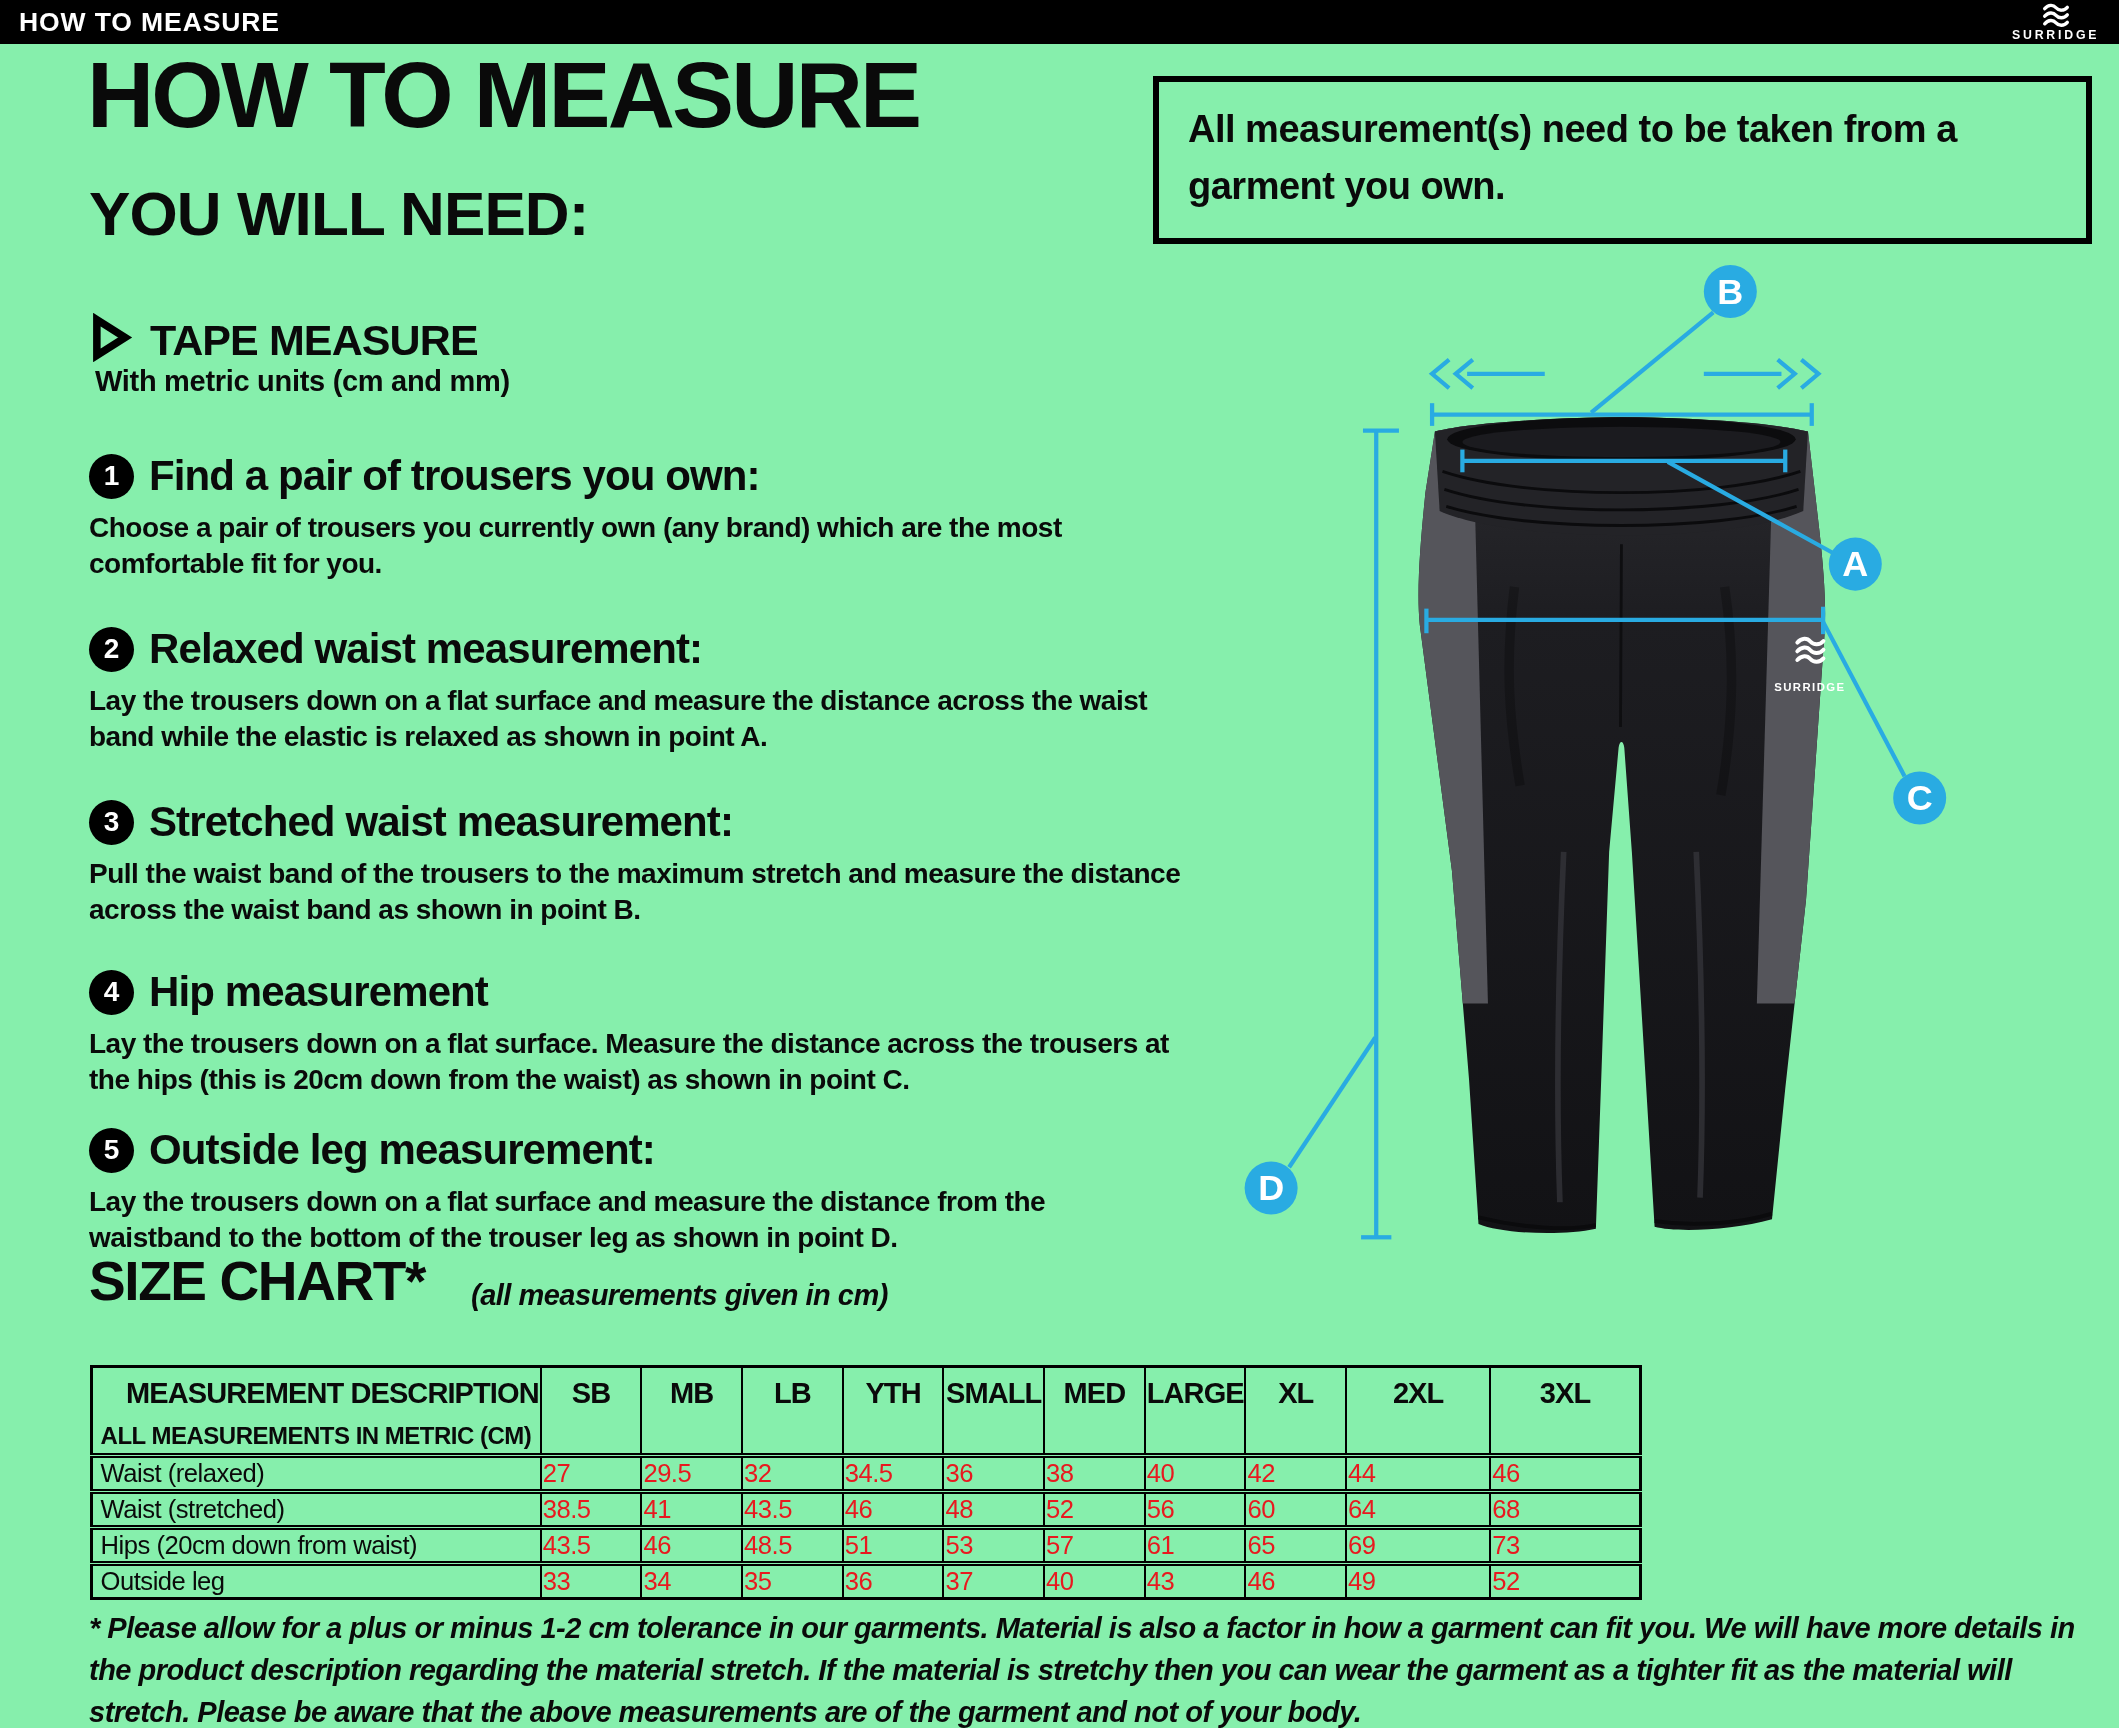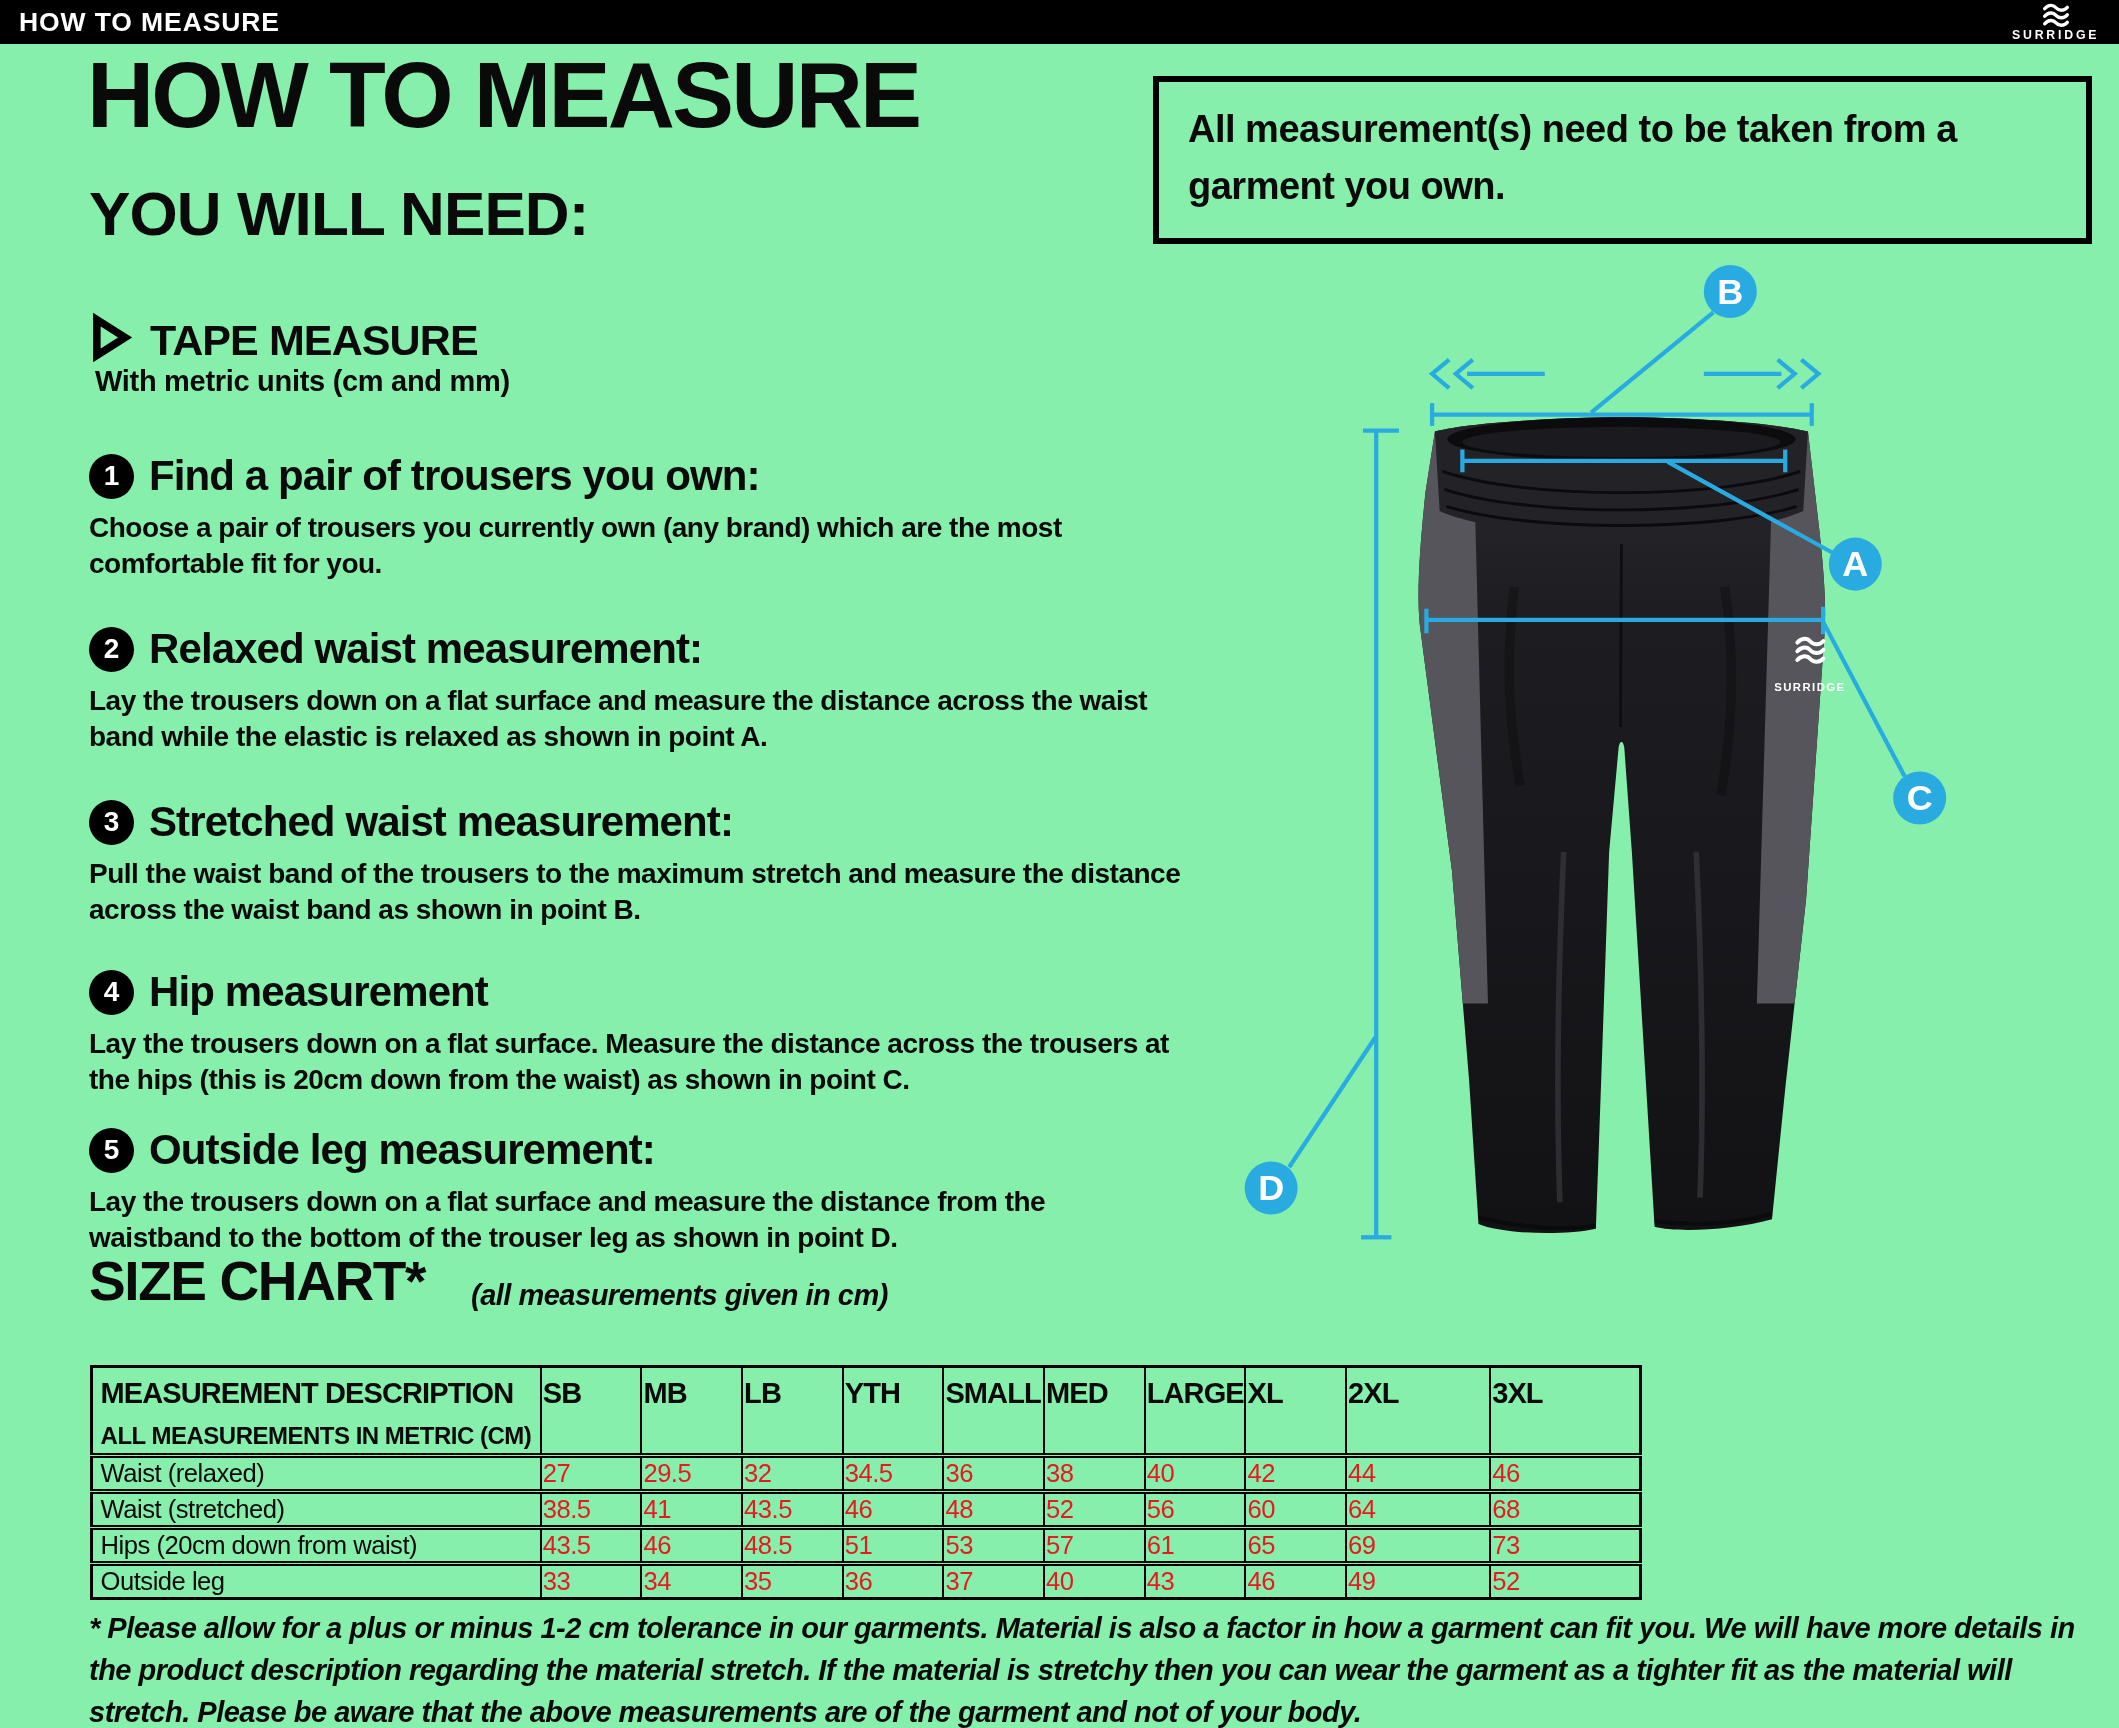--- a/index.html
+++ b/index.html
@@ -37,22 +37,22 @@
   .step-body{margin-top:10.4px;font-size:28px;font-weight:700;line-height:36px;letter-spacing:-0.5px;width:1093px;}
 
   
   .size-title{position:absolute;left:89px;top:1249px;font-size:55px;font-weight:700;letter-spacing:-1.4px;}
   .size-subtitle{position:absolute;left:471px;top:1279px;font-size:29px;font-weight:700;letter-spacing:-0.5px;font-style:italic;}
 
   table.size-table{position:absolute;left:90px;top:1365px;width:1552px;border-collapse:collapse;
                    border:3.8px solid #000;table-layout:fixed;}
   .size-table tr:not(:first-child){border-top:5.7px double #000;}
   .size-table th,.size-table td{border-left:2.8px solid #000;box-sizing:border-box;overflow:hidden;white-space:nowrap;}
-  .size-table th{height:53px;font-size:29px;font-weight:700;letter-spacing:-0.9px;text-align:left;}
-  .size-table th.desc{text-align:left;padding-left:7.6px;width:29%;}
+  .size-table th{height:53px;font-size:29px;font-weight:700;letter-spacing:-0.9px;text-align:center;}
+  .size-table th.desc{text-align:right;padding-left:7.6px;width:29%;}
   .size-table col.c-sz{width:6.5%;}
   .size-table col.c-xxl{width:9.3%;}
   .size-table col.c-xxxl{width:9.7%;}
   .size-table td{height:32px;font-size:25.6px;letter-spacing:-0.5px;}
   .size-table td.lbl{text-align:left;padding-left:7.6px;font-weight:400;}
   .size-table td.note{font-weight:700;font-size:24px;height:36px;padding-left:7.6px;}
   .size-table td.val{text-align:left;color:#e8191f;font-weight:400;}
 
   
   .footnote{position:absolute;left:89px;top:1607px;width:1991px;font-size:29px;font-weight:700;

